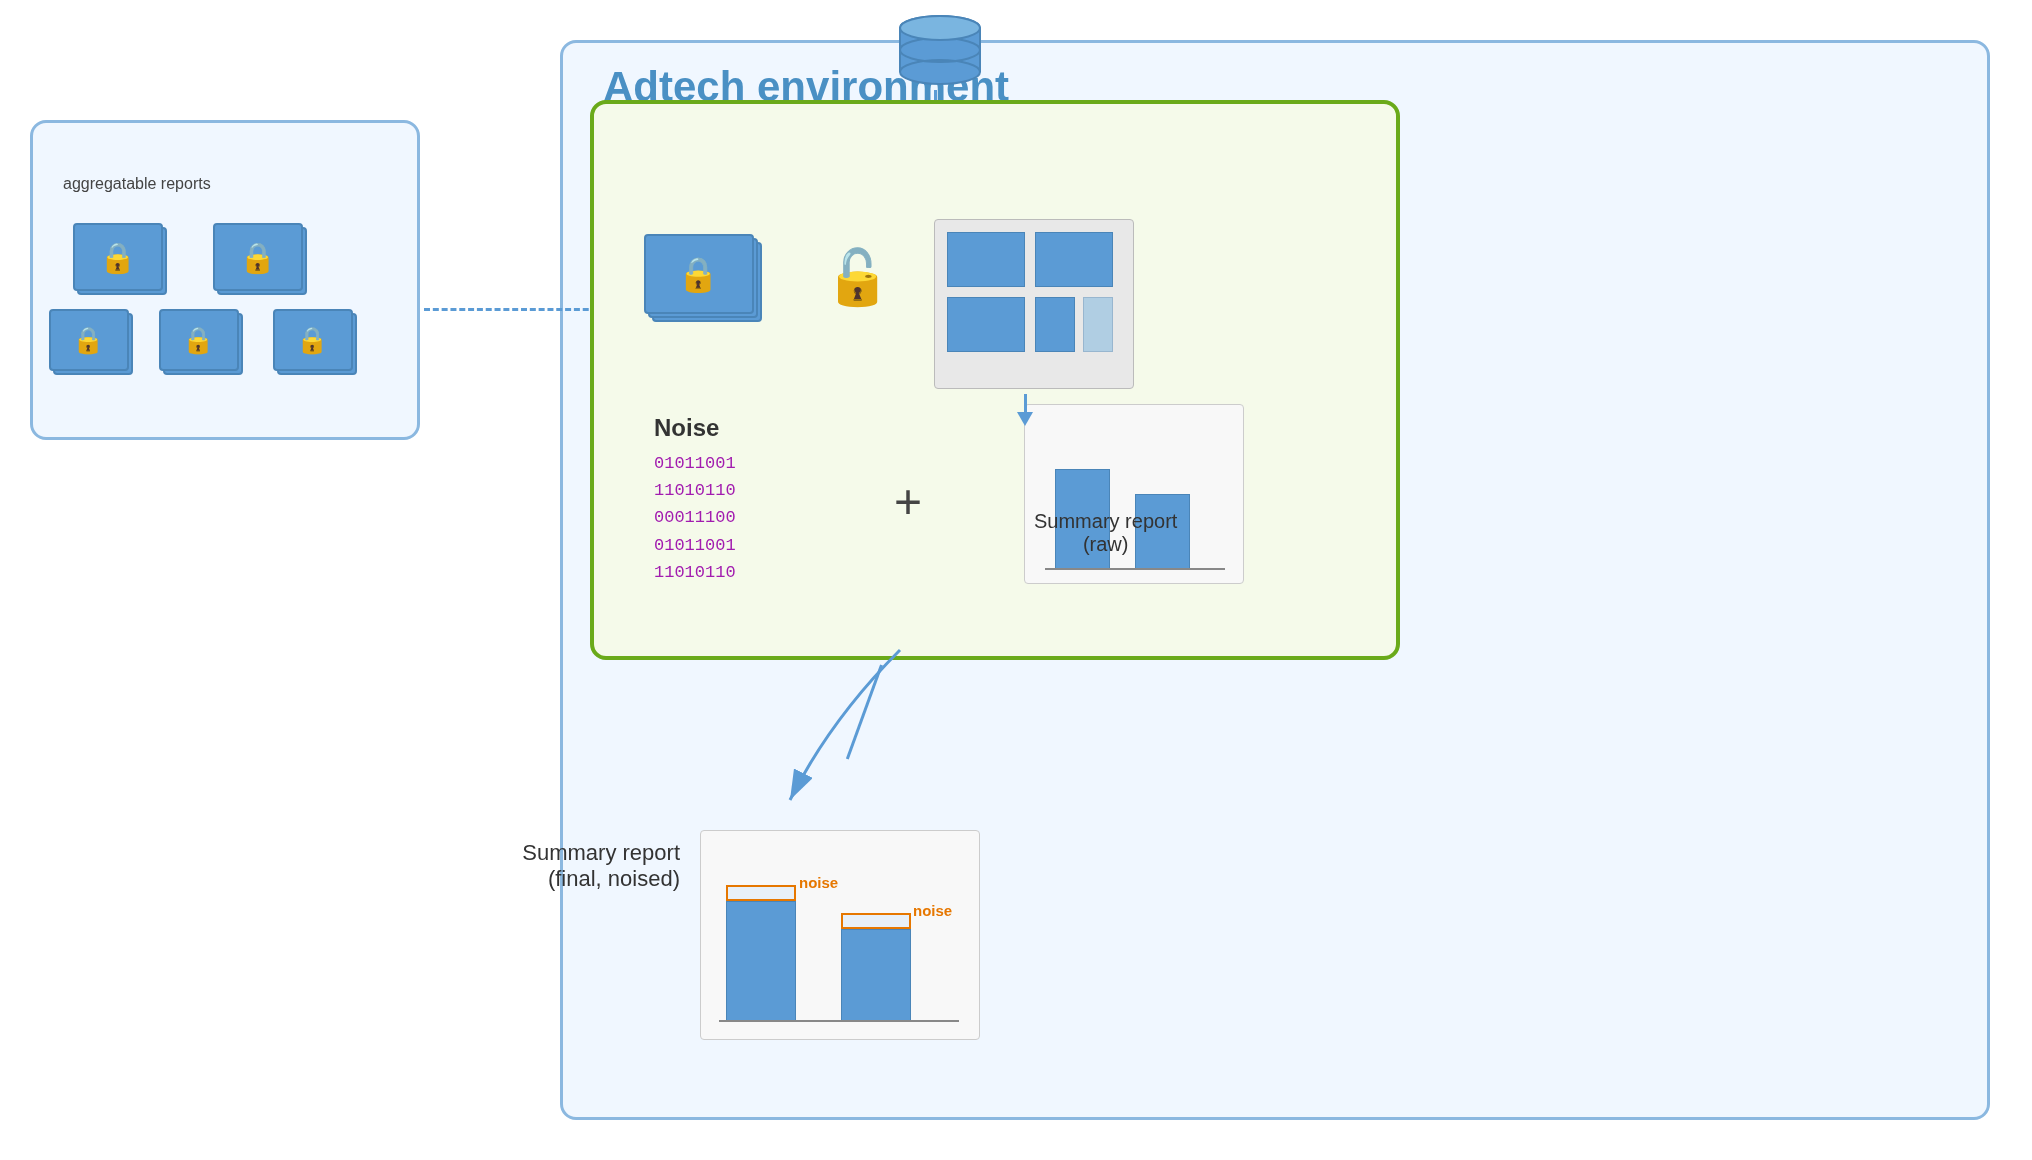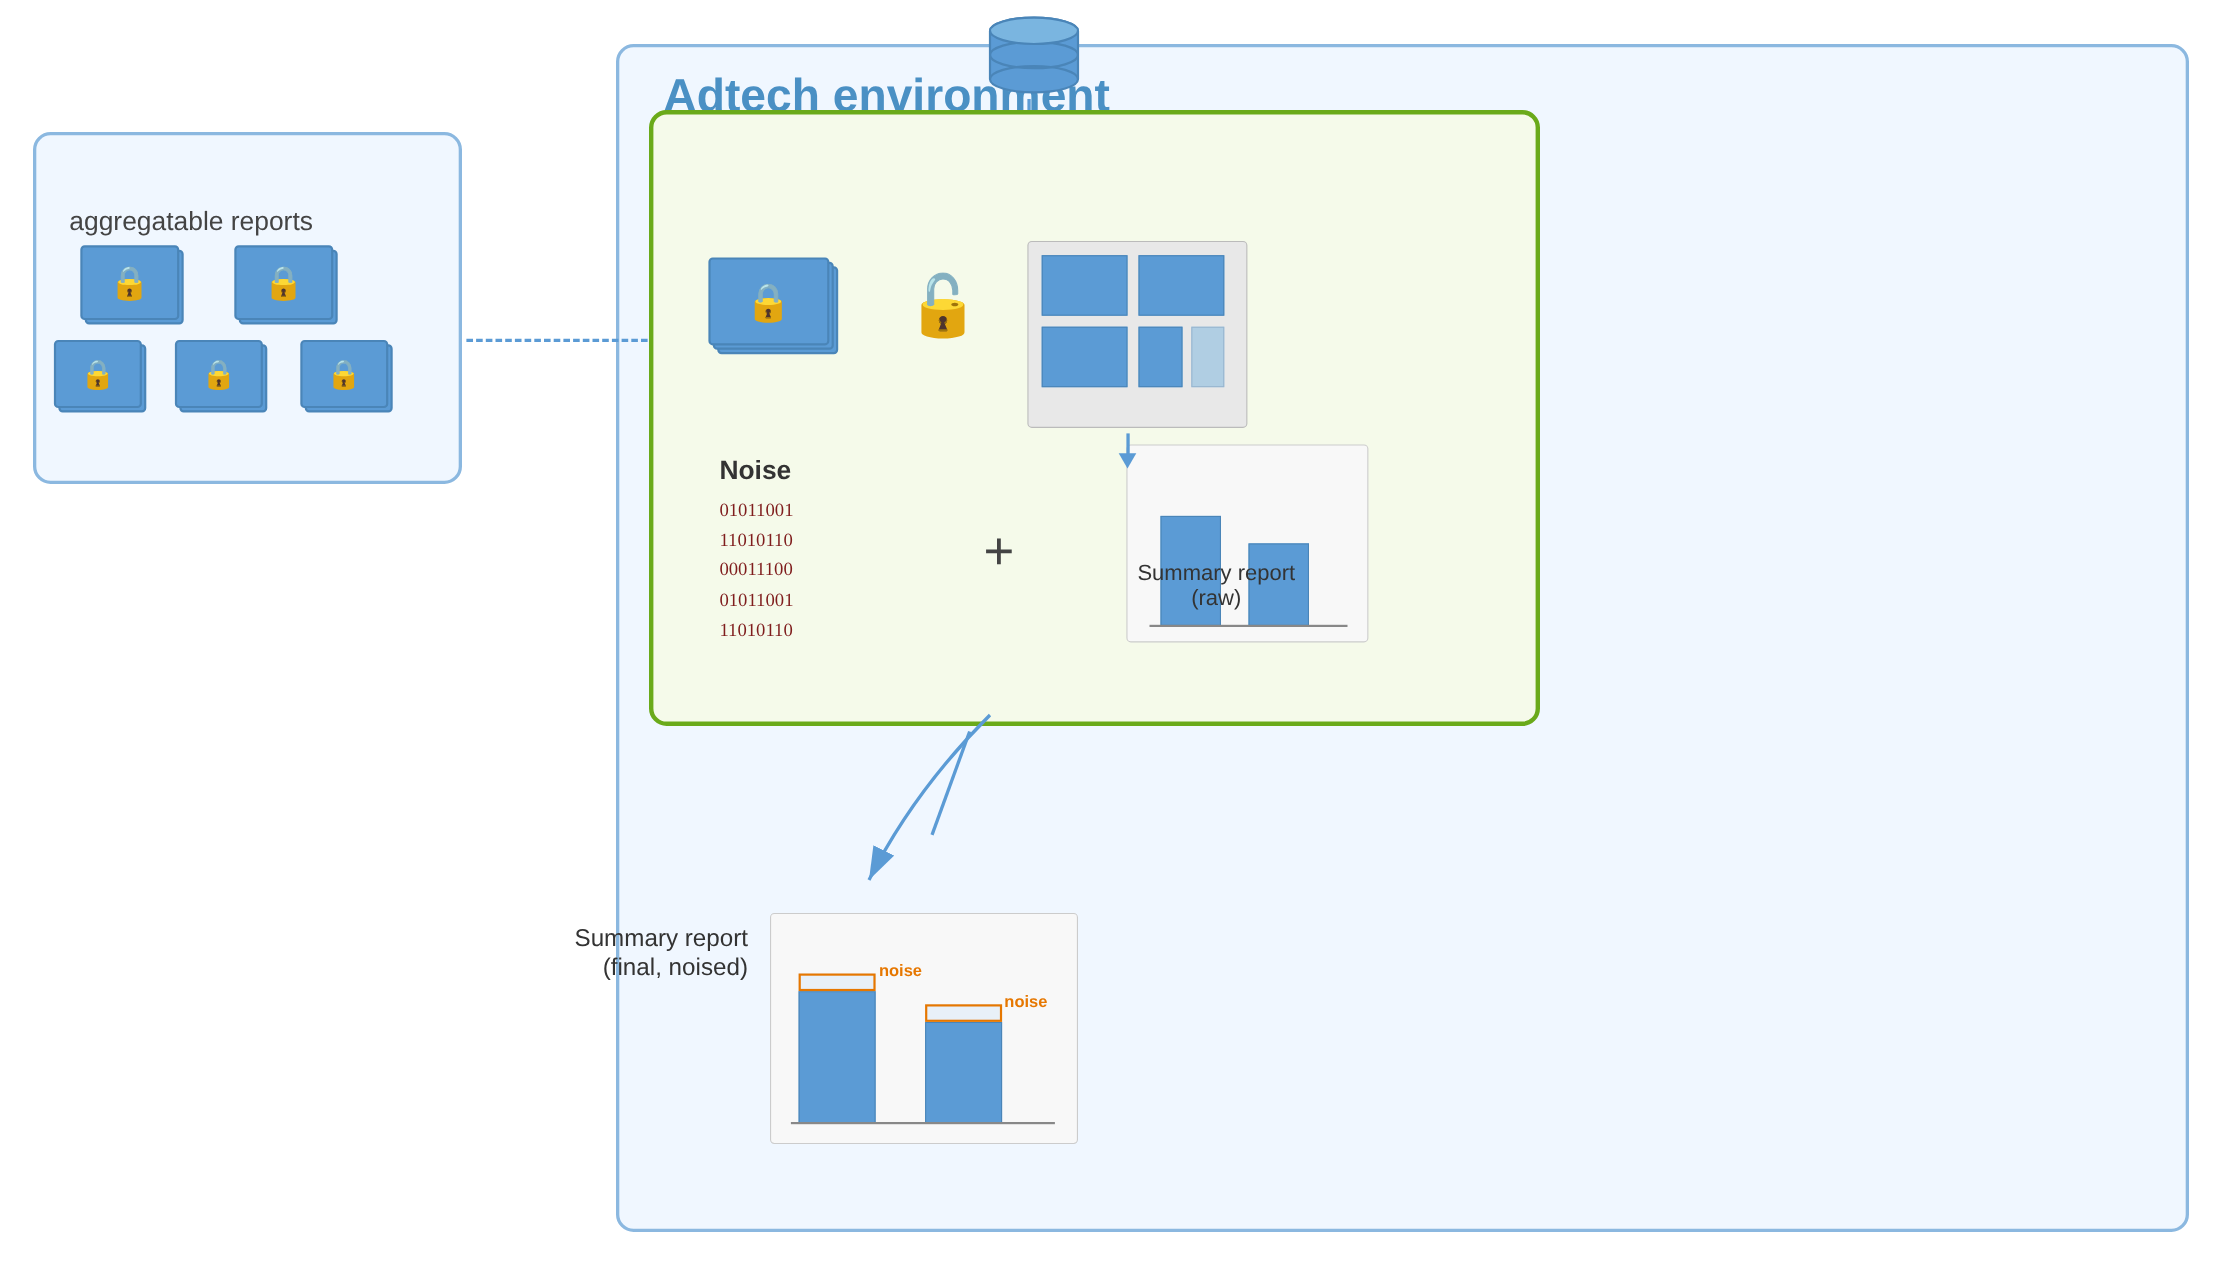--- a/index.html
+++ b/index.html
@@ -57,23 +57,23 @@
       position: absolute;
       top: 18px;
       left: 30px;
       font-size: 34px;
       font-weight: bold;
       color: #4a90c4;
     }
 
     .collection-service-subtitle {
       position: absolute;
-      top: 65px;
+      top: 52px;
       left: 30px;
-      font-size: 24px;
+      font-size: 16px;
       color: #444;
     }
 
     
     .aggregation-service {
       position: absolute;
       left: 590px;
       top: 100px;
       width: 810px;
       height: 560px;
@@ -223,21 +223,21 @@
 
       <div style="position:absolute; top:12px; left:12px; width:78px; height:55px; background:#5b9bd5; border:1px solid #4a85b8;"></div>
       <div style="position:absolute; top:12px; left:100px; width:78px; height:55px; background:#5b9bd5; border:1px solid #4a85b8;"></div>
       <div style="position:absolute; top:77px; left:12px; width:78px; height:55px; background:#5b9bd5; border:1px solid #4a85b8;"></div>
       <div style="position:absolute; top:77px; left:100px; width:40px; height:55px; background:#5b9bd5; border:1px solid #4a85b8;"></div>
       <div style="position:absolute; top:77px; left:148px; width:30px; height:55px; background:#7ab5e0; border:1px solid #4a85b8; opacity:0.5;"></div>
     </div>
 
     <div style="position:absolute; top:310px; left:60px;">
       <div class="noise-label" style="position:relative; font-size:24px; font-weight:bold;">Noise</div>
-      <div class="noise-binary" style="margin-top:8px; font-size:17px; color:#7f1d1d; line-height:1.6; font-family:Liberation Serif, serif;">
+      <div class="noise-binary" style="margin-top:8px; font-size:17px; color:#a21caf; line-height:1.6; font-family:Liberation Mono, monospace;">
         01011001<br>11010110<br>00011100<br>01011001<br>11010110
       </div>
     </div>
 
     <div class="plus-sign" style="top:370px; left:300px;">+</div>
 
     <div style="position:absolute; top:300px; left:430px; width:220px; height:180px; background:#f8f8f8; border:1px solid #ccc; border-radius:4px;">
 
       <div style="position:absolute; bottom:14px; left:30px; width:55px; height:100px; background:#5b9bd5; border:1px solid #4a85b8;"></div>
       <div style="position:absolute; bottom:14px; left:110px; width:55px; height:75px; background:#5b9bd5; border:1px solid #4a85b8;"></div>

